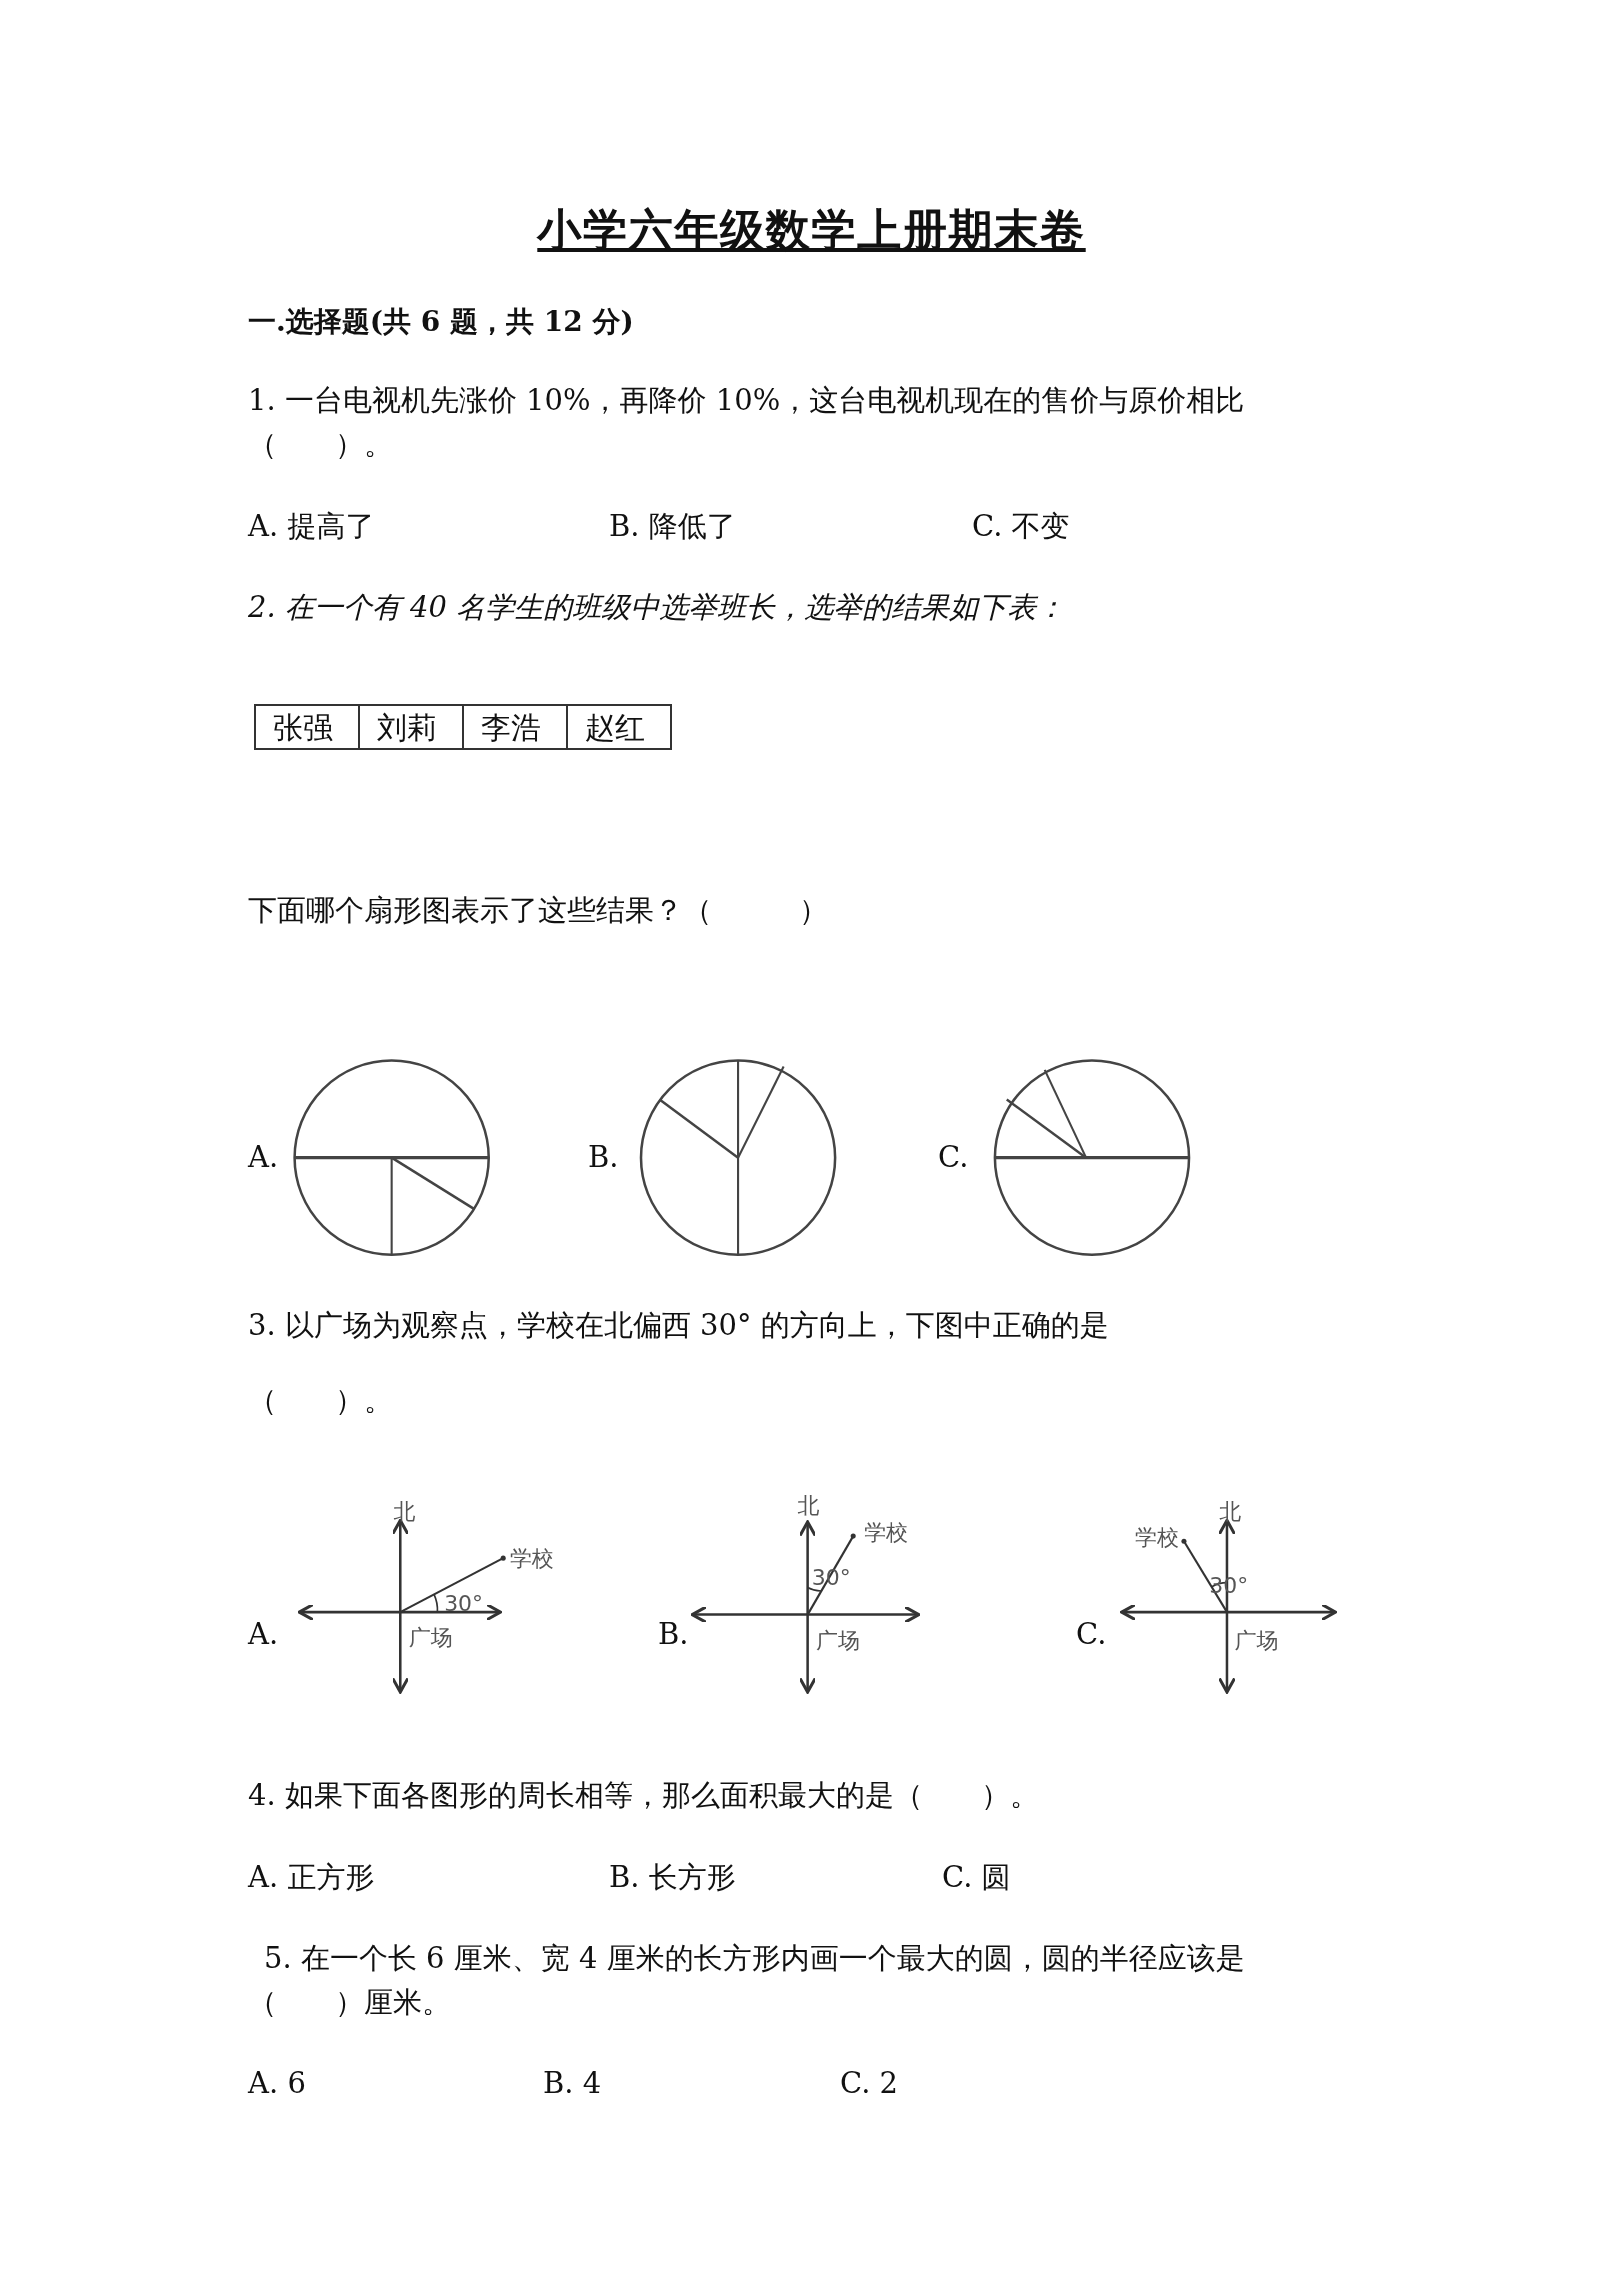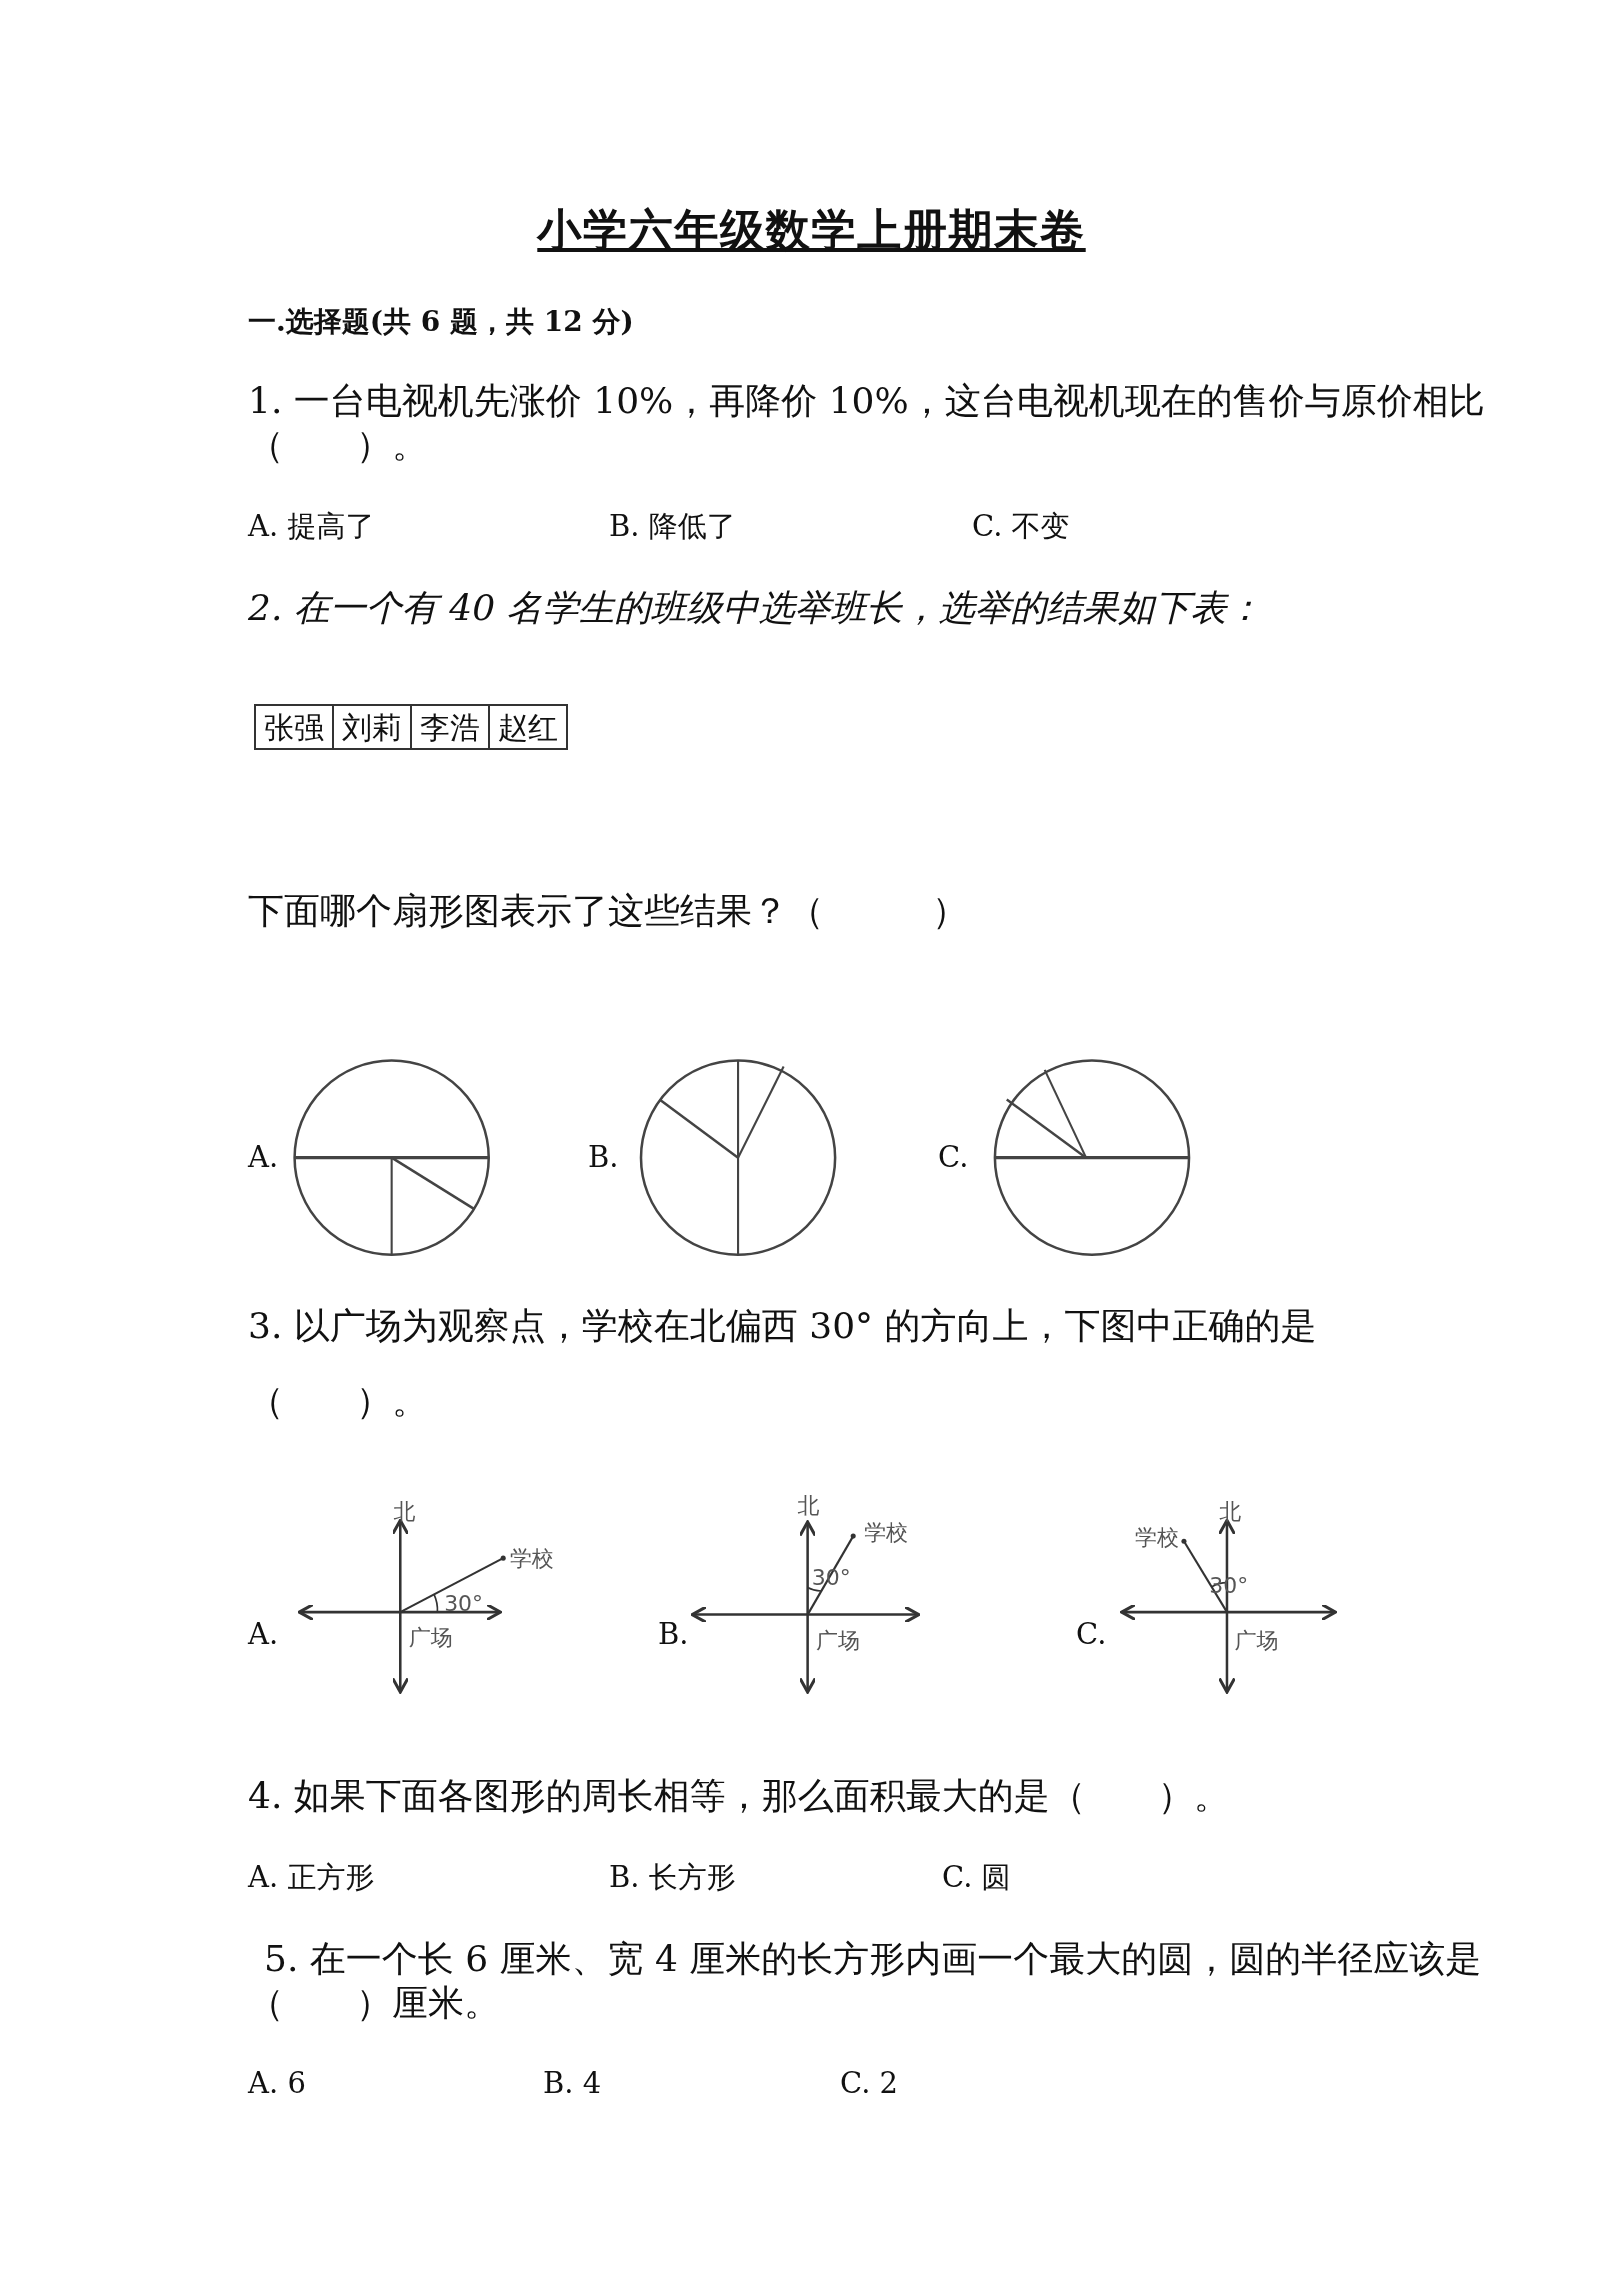--- a/index.html
+++ b/index.html
@@ -1,25 +1,25 @@
 <!DOCTYPE html>
 <html style="font-size:13.5px"><head>
 <meta charset="utf-8">
 <style>
   html,body{margin:0;padding:0;background:#fff;}
   body{width:1623px;height:2295px;position:relative;overflow:hidden;
        font-family:"DejaVu Serif","Liberation Serif",serif;color:#111;}
   .abs{position:absolute;white-space:nowrap;}
   .title{left:0;width:1623px;text-align:center;top:201px;font-size:44px;font-weight:bold;letter-spacing:1.7px;text-decoration:underline;}
   .section{left:248px;top:303px;font-size:28px;font-weight:bold;}
-  .q{font-size:36px;line-height:37px;}
+  .q{font-size:29px;line-height:37px;}
   .opt{font-size:29px;}
   table.votes{position:absolute;left:254px;top:704px;border-collapse:collapse;
        font-family:"DejaVu Sans","Liberation Sans",sans-serif;font-size:30px;}
-  table.votes td{border:2.5px solid #333;padding:0 4px;height:42px;width:68px;text-align:center;line-height:41px;}
+  table.votes td{border:2.5px solid #333;padding:0 17px;height:42px;width:68px;text-align:left;line-height:41px;}
   svg{position:absolute;overflow:visible;}
   .diag-label{font-family:"DejaVu Sans","Liberation Sans",sans-serif;fill:#555;font-size:26px;}
 </style>
 </head>
 <body>
 
 <div class="abs title">小学六年级数学上册期末卷</div>
 <div class="abs section">一.选择题(共 6 题，共 12 分)</div>
 
 <div class="abs q" style="left:248px;top:382px;">1. 一台电视机先涨价 10%，再降价 10%，这台电视机现在的售价与原价相比</div>

